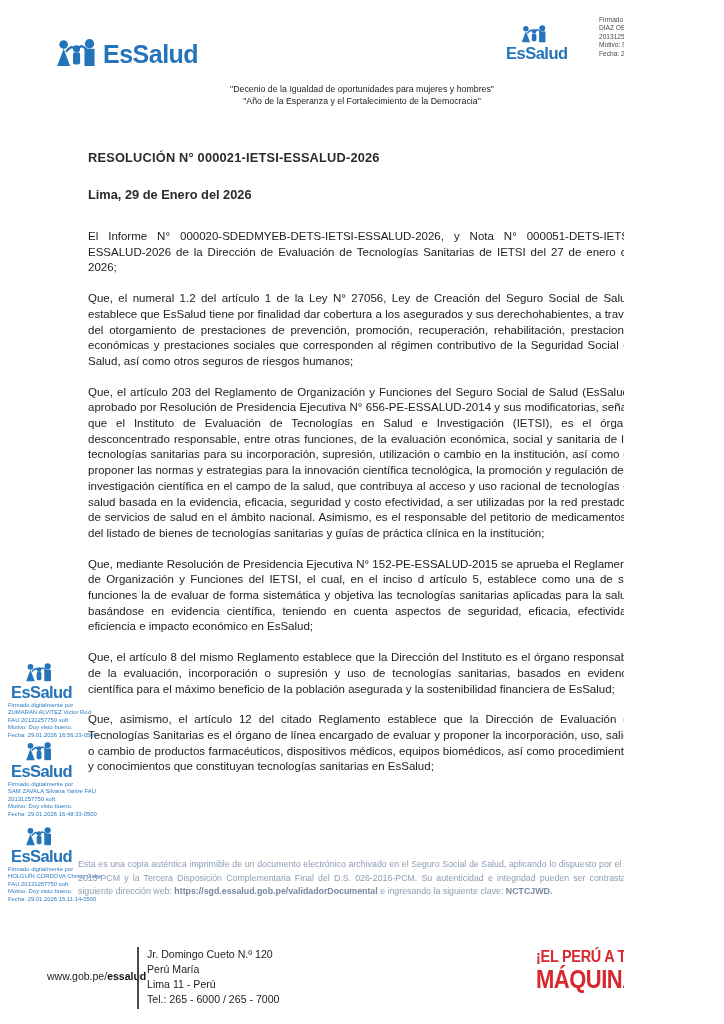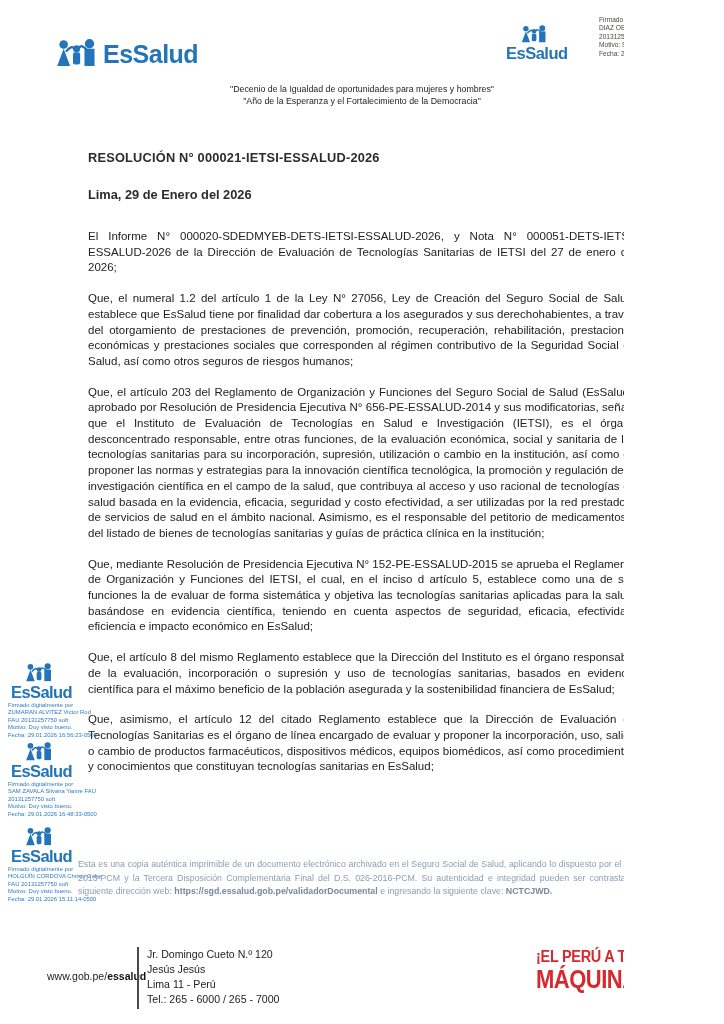--- a/index.html
+++ b/index.html
@@ -158,21 +158,21 @@
   </div>
 
   <div class="legal"><span>Esta es una copia auténtica imprimible de un documento electrónico archivado en el Seguro Social de Salud, aplicando lo dispuesto por el Art. 25 de D.S. 070-2013-PCM y la Tercera Disposición Complementaria Final del D.S. 026-2016-PCM. Su autenticidad e integridad pueden ser contrastadas a través de la siguiente dirección web: </span><b>https://sgd.essalud.gob.pe/validadorDocumental</b><span> e ingresando la siguiente clave: </span><b>NCTCJWD.</b></div>
 
   <div class="website"><span>www.gob.pe/</span><b>essalud</b></div>
 
   <div class="fdivider"></div>
 
   <div class="address">
     <div>Jr. Domingo Cueto N.º 120</div>
-    <div>Jesús Jesús</div>
+    <div>Perú María</div>
     <div>Lima 11 - Perú</div>
     <div>Tel.: 265 - 6000 / 265 - 7000</div>
   </div>
 
   <div class="slogan">
     <span class="l1">¡EL PERÚ A TODA</span>
     <span class="l2">MÁQUINA!</span>
   </div>
 
 </div>

